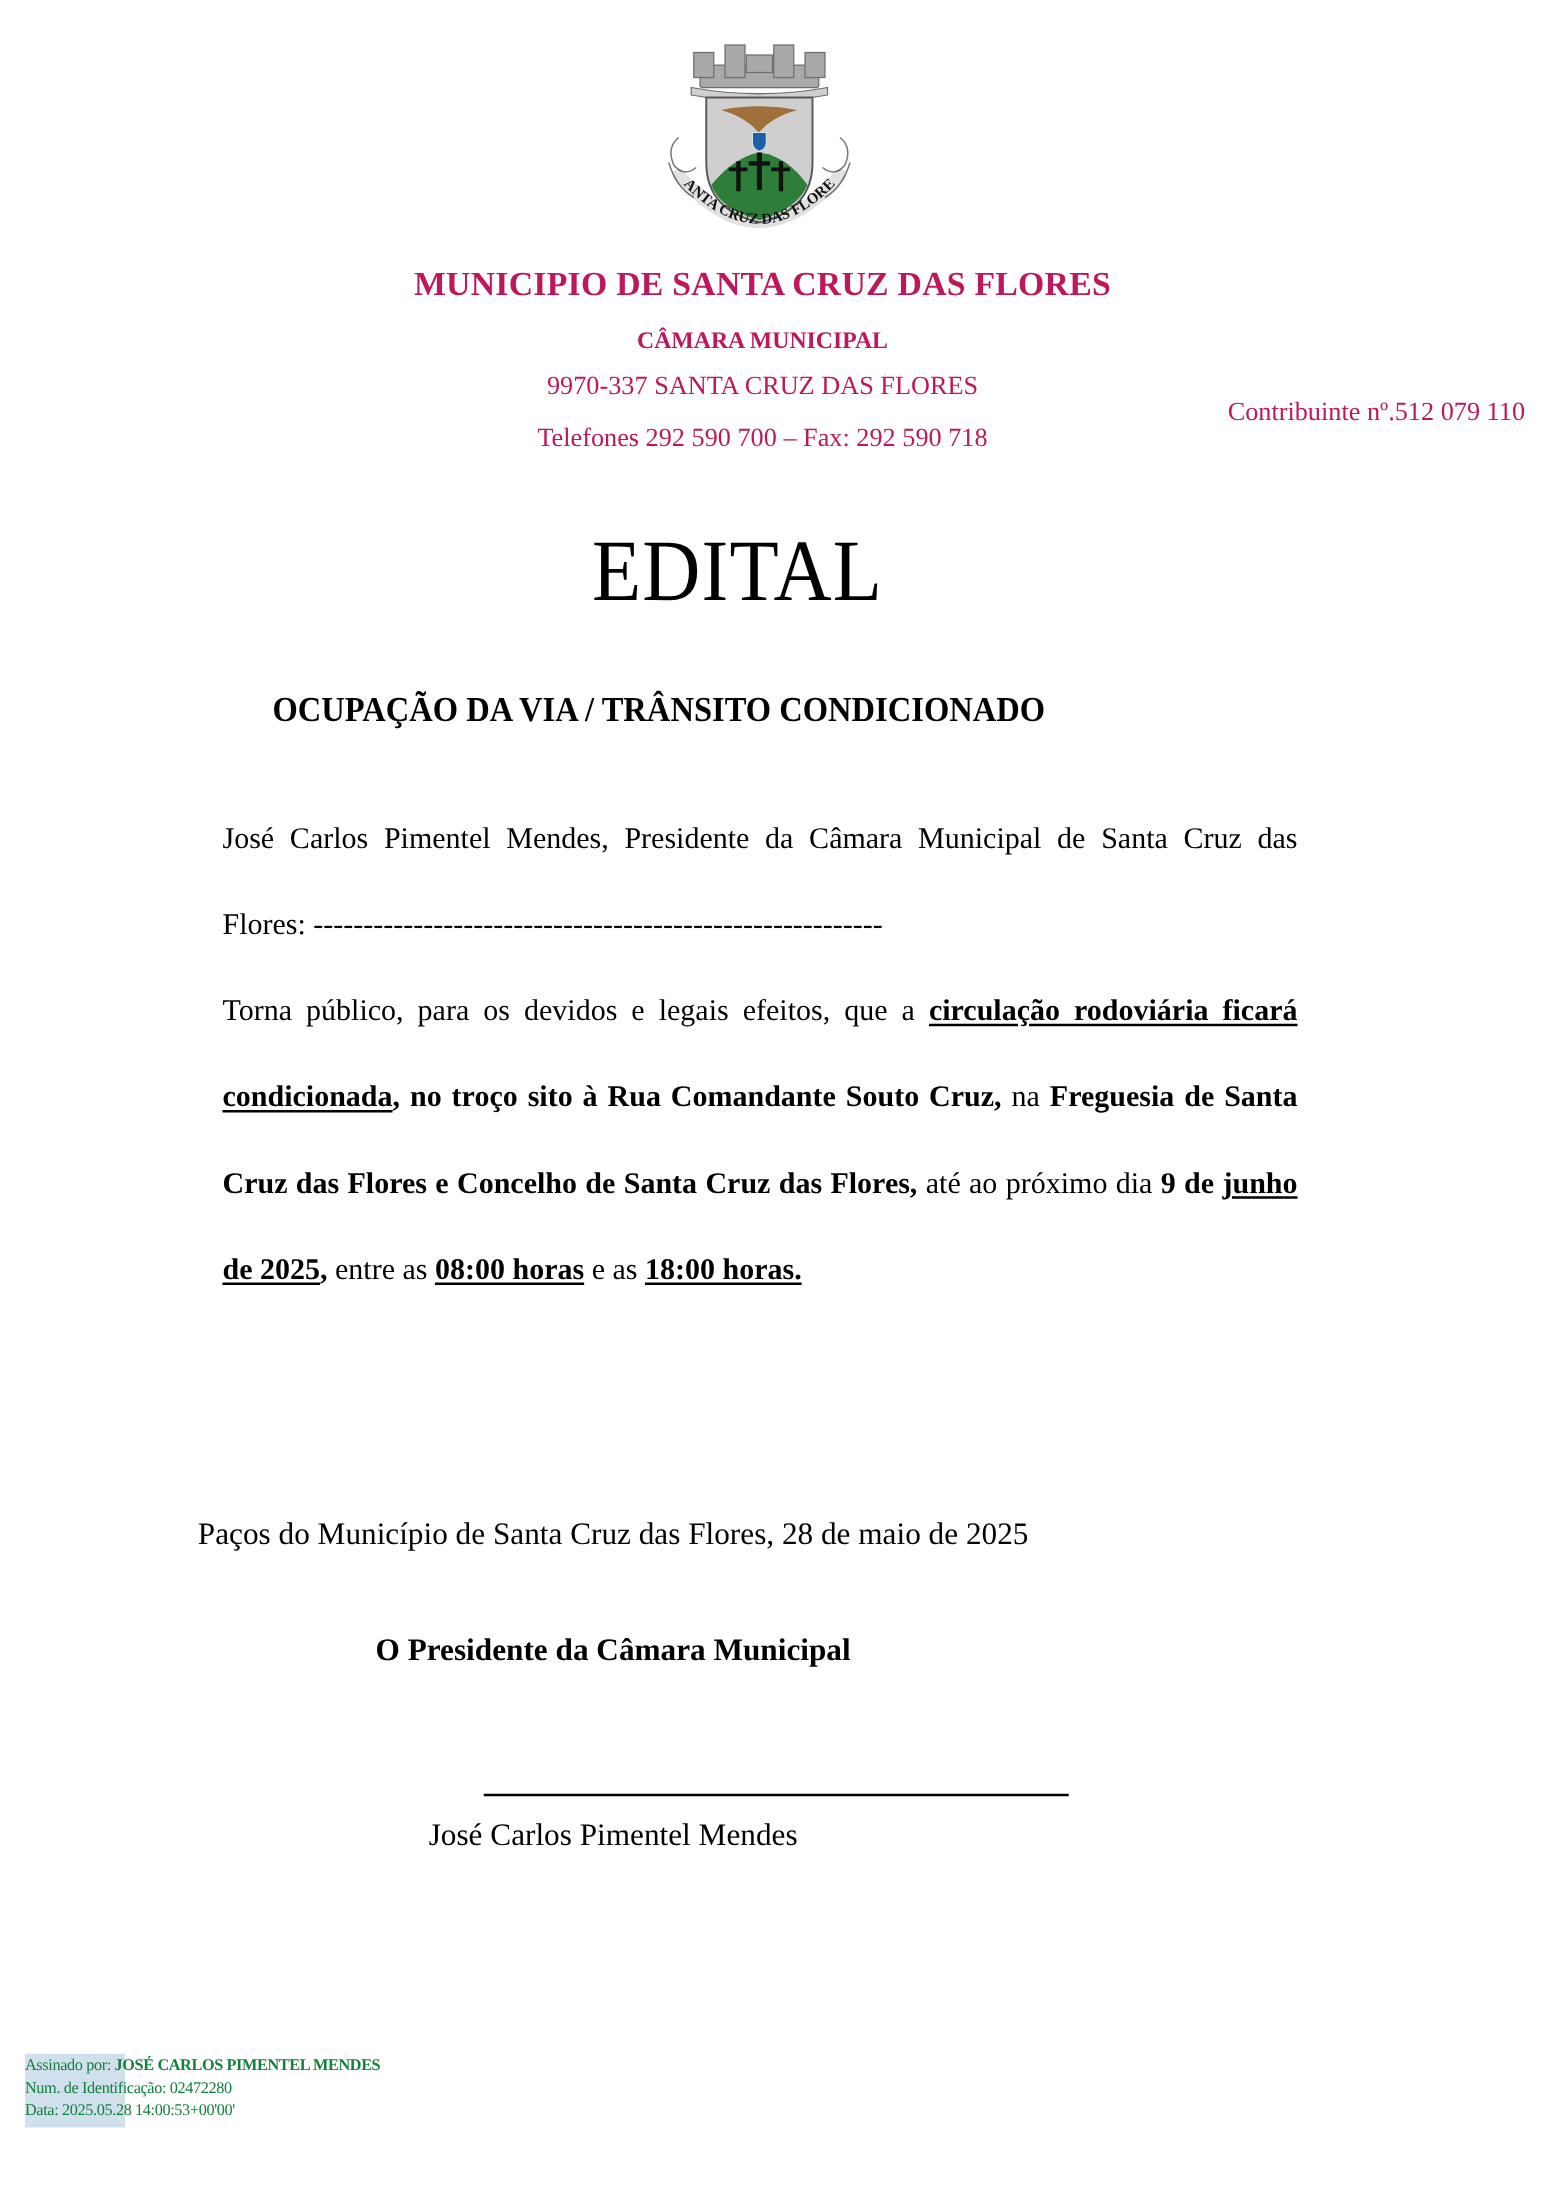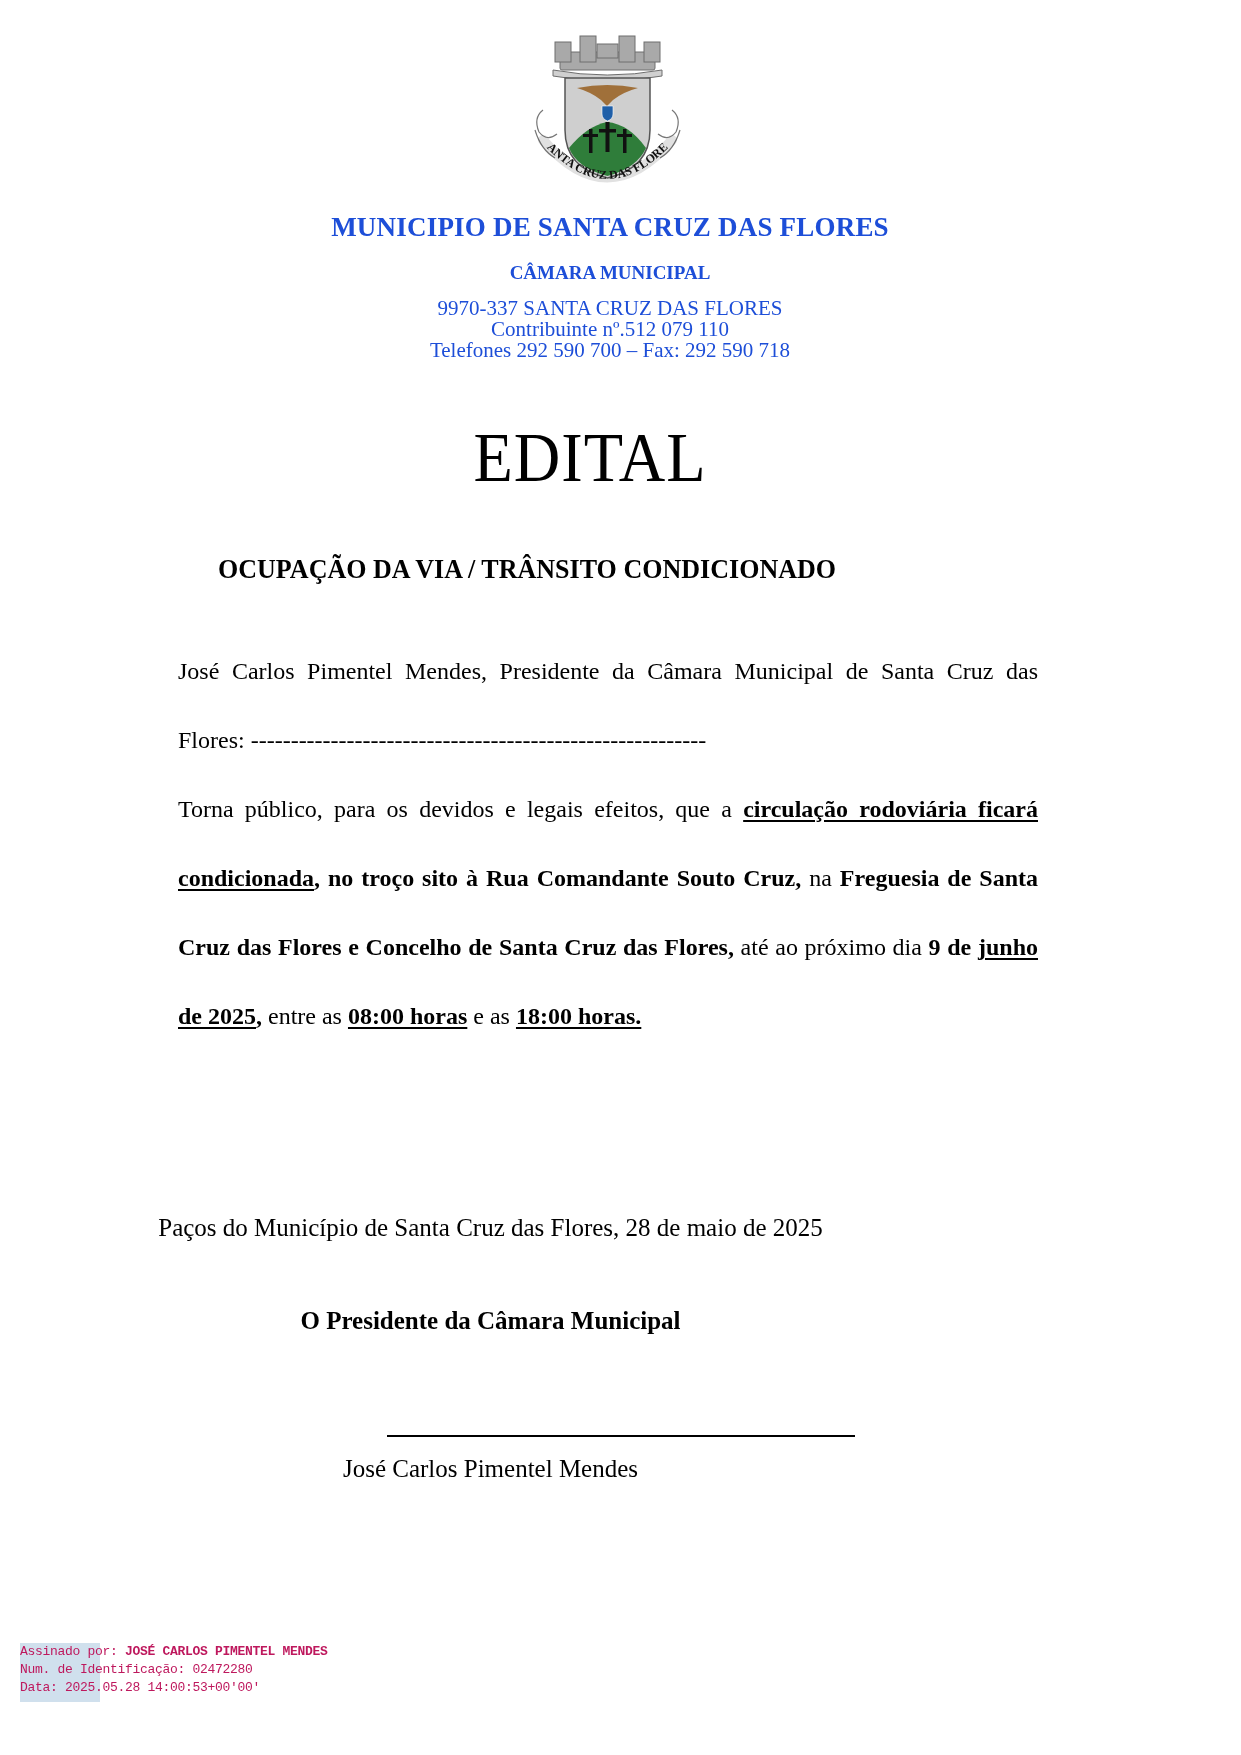--- a/index.html
+++ b/index.html
@@ -1,43 +1,43 @@
 <!DOCTYPE html>
 <html><head>
   <meta charset="utf-8">
   <style>
     html, body { margin: 0; padding: 0; background: #ffffff; }
     body { width: 1241px; height: 1755px; position: relative; overflow: hidden; color: #000; }
     .page { position: absolute; left: 0; top: 0; width: 1241px; height: 1755px; }
 
     .crest { position: absolute; left: 525px; top: 30px; width: 165px; height: 165px; }
 
-    .hdr { position: absolute; left: 0; width: 1220px; text-align: center; font-family: "Liberation Serif", serif; color: #1d4ed8; }
+    .hdr { position: absolute; left: 0; width: 1220px; text-align: center; font-family: "Liberation Serif", serif; color: #be185d; }
     .hdr-muni { top: 212px; font-size: 27px; font-weight: bold; letter-spacing: 0.2px; }
     .hdr-camara { top: 262px; font-size: 19px; font-weight: bold; }
     .hdr-line { font-size: 21px; line-height: 20px; }
     .hdr-addr { top: 298px; }
-    .hdr-nif { top: 319px; }
+    .hdr-nif { top: 319px; text-align: right; }
     .hdr-tel { top: 340px; }
 
     .title { position: absolute; left: 0; width: 1180px; top: 418px; text-align: center; font-family: "Liberation Serif", serif; font-size: 70px; letter-spacing: 1px; transform: scaleX(0.92); transform-origin: center; }
     .subtitle { position: absolute; left: 218px; top: 553px; font-family: "Liberation Serif", serif; font-weight: bold; font-size: 28px; transform: scaleX(0.93); transform-origin: left; white-space: nowrap; }
 
     .body-text { position: absolute; left: 178px; width: 860px; top: 637px; font-family: "Liberation Serif", serif; font-size: 24px; line-height: 69px; text-align: justify; }
     .body-text p { margin: 0; }
     .b { font-weight: bold; }
     .u { text-decoration: underline; text-decoration-thickness: 2px; text-underline-offset: 3px; }
 
     .closing { position: absolute; left: 0; width: 981px; text-align: center; font-family: "Liberation Serif", serif; font-size: 25px; }
     .closing-place { top: 1214px; }
     .closing-role { top: 1307px; font-weight: bold; }
     .sig-line { position: absolute; left: 387px; top: 1435px; width: 468px; height: 0; border-top: 2px solid #000; }
     .closing-name { top: 1455px; }
 
-    .digital-sig { position: absolute; left: 20px; top: 1643px; font-family: Liberation Mono, monospace; font-size: 13px; line-height: 18px; color: #be185d; }
+    .digital-sig { position: absolute; left: 20px; top: 1643px; font-family: Liberation Serif, serif; font-size: 13px; line-height: 18px; color: #15803d; }
     .digital-sig .bg { position: absolute; left: 0; top: 0; width: 80px; height: 59px; background: #c8daea; opacity: 0.85; }
     .digital-sig .lines { position: relative; letter-spacing: -0.3px; }
     .digital-sig .name { font-weight: bold; }
   </style>
 </head>
 <body>
 
 <div class="page">
 
   <svg class="crest" viewBox="0 0 165 165">

